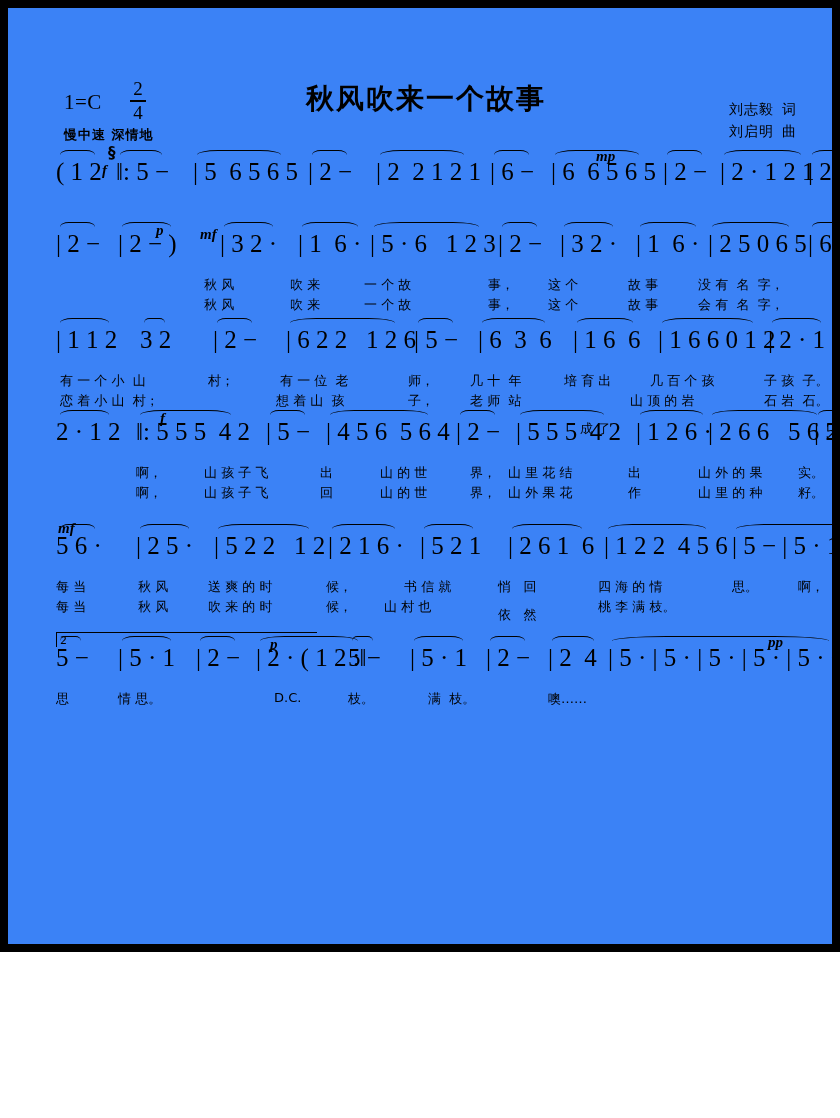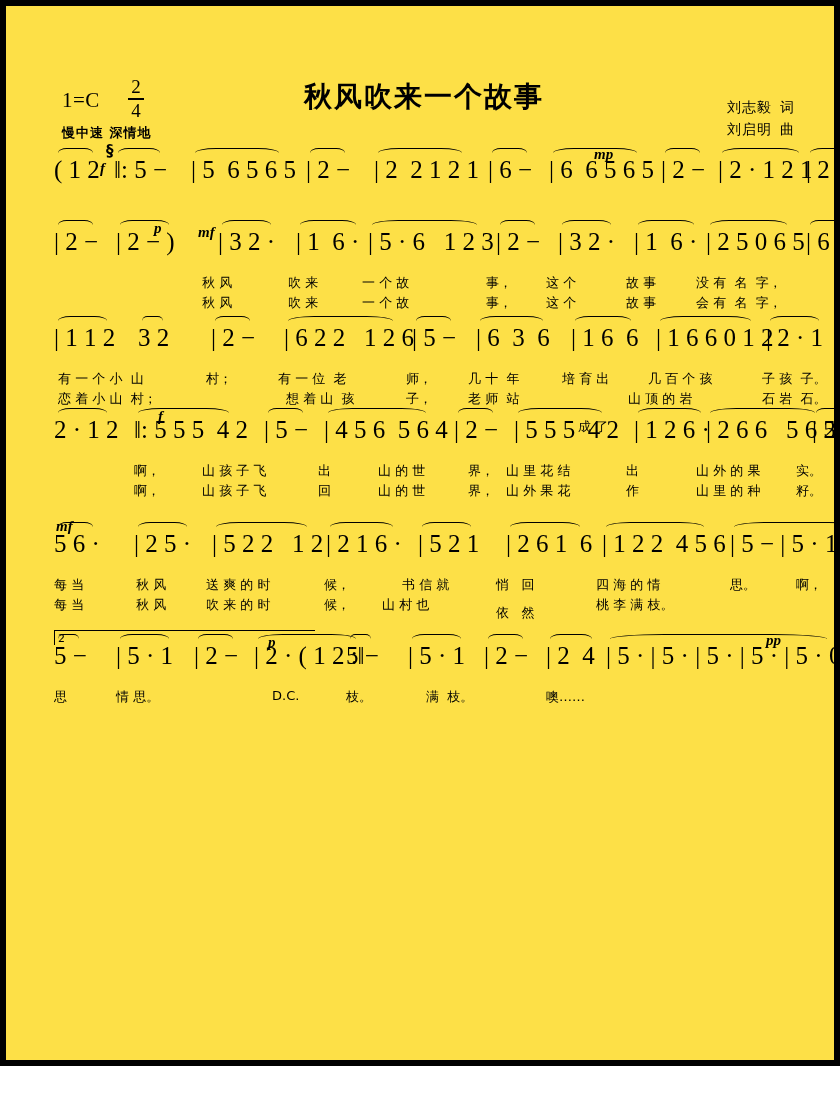--- a/index.html
+++ b/index.html
@@ -12,24 +12,24 @@
     height: 1118px;
     font-family: "Liberation Serif", serif;
     color: #000;
     position: relative;
     overflow: hidden;
   }
   .page {
     position: absolute;
     left: 0; top: 0;
     width: 840px;
-    height: 1066px;
-    border: 6px solid #000000;
+    height: 952px;
+    border: 8px solid #000000;
     box-sizing: border-box;
-    background: #fde047;
+    background: #3b82f6;
   }
   .sheet {
     position: absolute;
     left: 0; top: 0;
     width: 836px;
     height: 760px;
   }
 
   
   .key-sig {
@@ -178,21 +178,21 @@
         <div class="line" style="top: 222px;">
           <div class="dyn" style="left: 148px; top: -8px;">p</div>
           <div class="dyn" style="left: 192px; top: -4px;">mf</div>
           <div class="notes"><span class="seg" style="left: 48px;">| 2 −</span><div class="slur" style="left: 52px; top: -8px; width: 35px;"></div><span class="seg" style="left: 110px;">| 2 − )</span><div class="slur" style="left: 114px; top: -8px; width: 49px;"></div><span class="seg" style="left: 212px;">| 3 2 ·</span><div class="slur" style="left: 216px; top: -8px; width: 49px;"></div><span class="seg" style="left: 290px;">| 1  6 ·</span><div class="slur" style="left: 294px; top: -8px; width: 56px;"></div><span class="seg" style="left: 362px;">| 5 · 6   1 2 3</span><div class="slur" style="left: 366px; top: -8px; width: 105px;"></div><span class="seg" style="left: 490px;">| 2 −</span><div class="slur" style="left: 494px; top: -8px; width: 35px;"></div><span class="seg" style="left: 552px;">| 3 2 ·</span><div class="slur" style="left: 556px; top: -8px; width: 49px;"></div><span class="seg" style="left: 628px;">| 1  6 ·</span><div class="slur" style="left: 632px; top: -8px; width: 56px;"></div><span class="seg" style="left: 700px;">| 2 5 0 6 5</span><div class="slur" style="left: 704px; top: -8px; width: 77px;"></div><span class="seg" style="left: 800px;">| 6 −</span><div class="slur" style="left: 804px; top: -8px; width: 35px;"></div></div>
           <div class="lyric"><span class="seg" style="left: 196px;">秋 风</span><span class="seg" style="left: 282px;">吹 来</span><span class="seg" style="left: 356px;">一 个 故</span><span class="seg" style="left: 480px;">事，</span><span class="seg" style="left: 540px;">这 个</span><span class="seg" style="left: 620px;">故 事</span><span class="seg" style="left: 690px;">没 有  名  字，</span></div>
           <div class="lyric"><span class="seg" style="left: 196px;">秋 风</span><span class="seg" style="left: 282px;">吹 来</span><span class="seg" style="left: 356px;">一 个 故</span><span class="seg" style="left: 480px;">事，</span><span class="seg" style="left: 540px;">这 个</span><span class="seg" style="left: 620px;">故 事</span><span class="seg" style="left: 690px;">会 有  名  字，</span></div>
         </div>
         <div class="line" style="top: 318px;">
           <div class="notes"><span class="seg" style="left: 48px;">| 1 1 2</span><div class="slur" style="left: 52px; top: -8px; width: 49px;"></div><span class="seg" style="left: 132px;">3 2</span><div class="slur" style="left: 136px; top: -8px; width: 21px;"></div><span class="seg" style="left: 205px;">| 2 −</span><div class="slur" style="left: 209px; top: -8px; width: 35px;"></div><span class="seg" style="left: 278px;">| 6 2 2   1 2 6</span><div class="slur" style="left: 282px; top: -8px; width: 105px;"></div><span class="seg" style="left: 406px;">| 5 −</span><div class="slur" style="left: 410px; top: -8px; width: 35px;"></div><span class="seg" style="left: 470px;">| 6  3  6</span><div class="slur" style="left: 474px; top: -8px; width: 63px;"></div><span class="seg" style="left: 565px;">| 1 6  6</span><div class="slur" style="left: 569px; top: -8px; width: 56px;"></div><span class="seg" style="left: 650px;">| 1 6 6 0 1 2</span><div class="slur" style="left: 654px; top: -8px; width: 91px;"></div><span class="seg" style="left: 760px;">| 2 · 1</span><div class="slur" style="left: 764px; top: -8px; width: 49px;"></div></div>
           <div class="lyric"><span class="seg" style="left: 52px;">有 一 个 小  山</span><span class="seg" style="left: 200px;">村；</span><span class="seg" style="left: 272px;">有 一 位  老</span><span class="seg" style="left: 400px;">师，</span><span class="seg" style="left: 462px;">几 十  年</span><span class="seg" style="left: 556px;">培 育 出</span><span class="seg" style="left: 642px;">几 百 个 孩</span><span class="seg" style="left: 756px;">子 孩  子。</span></div>
-          <div class="lyric"><span class="seg" style="left: 52px;">恋 着 小 山  村；</span><span class="seg" style="left: 280px;">想 着 山  孩</span><span class="seg" style="left: 400px;">子，</span><span class="seg" style="left: 462px;">老 师  站</span><span class="seg" style="left: 572px; margin-top: 28px;">成 了</span><span class="seg" style="left: 622px;">山 顶 的 岩</span><span class="seg" style="left: 756px;">石 岩  石。</span></div>
+          <div class="lyric"><span class="seg" style="left: 52px;">恋 着 小 山  村；</span><span class="seg" style="left: 268px;">想 着 山  孩</span><span class="seg" style="left: 400px;">子，</span><span class="seg" style="left: 462px;">老 师  站</span><span class="seg" style="left: 572px; margin-top: 28px;">成 了</span><span class="seg" style="left: 622px;">山 顶 的 岩</span><span class="seg" style="left: 756px;">石 岩  石。</span></div>
         </div>
         <div class="line" style="top: 410px;">
           <div class="dyn" style="left: 152px; top: -8px;">f</div>
           <div class="notes"><span class="seg" style="left: 48px;">2 · 1 2</span><div class="slur" style="left: 52px; top: -8px; width: 49px;"></div><span class="seg" style="left: 128px;">‖: 5 5 5  4 2</span><div class="slur" style="left: 132px; top: -8px; width: 91px;"></div><span class="seg" style="left: 258px;">| 5 −</span><div class="slur" style="left: 262px; top: -8px; width: 35px;"></div><span class="seg" style="left: 318px;">| 4 5 6  5 6 4</span><div class="slur" style="left: 322px; top: -8px; width: 98px;"></div><span class="seg" style="left: 448px;">| 2 −</span><div class="slur" style="left: 452px; top: -8px; width: 35px;"></div><span class="seg" style="left: 508px;">| 5 5 5  4 2</span><div class="slur" style="left: 512px; top: -8px; width: 84px;"></div><span class="seg" style="left: 628px;">| 1 2 6 ·</span><div class="slur" style="left: 632px; top: -8px; width: 63px;"></div><span class="seg" style="left: 700px;">| 2 6 6   5 6 2</span><div class="slur" style="left: 704px; top: -8px; width: 105px;"></div><span class="seg" style="left: 806px;">| 5 −</span><div class="slur" style="left: 810px; top: -8px; width: 35px;"></div></div>
           <div class="lyric"><span class="seg" style="left: 128px;">啊，</span><span class="seg" style="left: 196px;">山 孩 子 飞</span><span class="seg" style="left: 312px;">出</span><span class="seg" style="left: 372px;">山 的 世</span><span class="seg" style="left: 462px;">界，</span><span class="seg" style="left: 500px;">山 里 花 结</span><span class="seg" style="left: 620px;">出</span><span class="seg" style="left: 690px;">山 外 的 果</span><span class="seg" style="left: 790px;">实。</span></div>
           <div class="lyric"><span class="seg" style="left: 128px;">啊，</span><span class="seg" style="left: 196px;">山 孩 子 飞</span><span class="seg" style="left: 312px;">回</span><span class="seg" style="left: 372px;">山 的 世</span><span class="seg" style="left: 462px;">界，</span><span class="seg" style="left: 500px;">山 外 果 花</span><span class="seg" style="left: 620px;">作</span><span class="seg" style="left: 690px;">山 里 的 种</span><span class="seg" style="left: 790px;">籽。</span></div>
         </div>
         <div class="line" style="top: 524px;">
           <div class="dyn" style="left: 50px; top: -12px;">mf</div>
           <div class="notes"><span class="seg" style="left: 48px;">5 6 ·</span><div class="slur" style="left: 52px; top: -8px; width: 35px;"></div><span class="seg" style="left: 128px;">| 2 5 ·</span><div class="slur" style="left: 132px; top: -8px; width: 49px;"></div><span class="seg" style="left: 206px;">| 5 2 2   1 2</span><div class="slur" style="left: 210px; top: -8px; width: 91px;"></div><span class="seg" style="left: 320px;">| 2 1 6 ·</span><div class="slur" style="left: 324px; top: -8px; width: 63px;"></div><span class="seg" style="left: 412px;">| 5 2 1</span><div class="slur" style="left: 416px; top: -8px; width: 49px;"></div><span class="seg" style="left: 500px;">| 2 6 1  6</span><div class="slur" style="left: 504px; top: -8px; width: 70px;"></div><span class="seg" style="left: 596px;">| 1 2 2  4 5 6</span><div class="slur" style="left: 600px; top: -8px; width: 98px;"></div><span class="seg" style="left: 724px;">| 5 − | 5 · 1 2 :‖</span><div class="slur" style="left: 728px; top: -8px; width: 126px;"></div></div>

